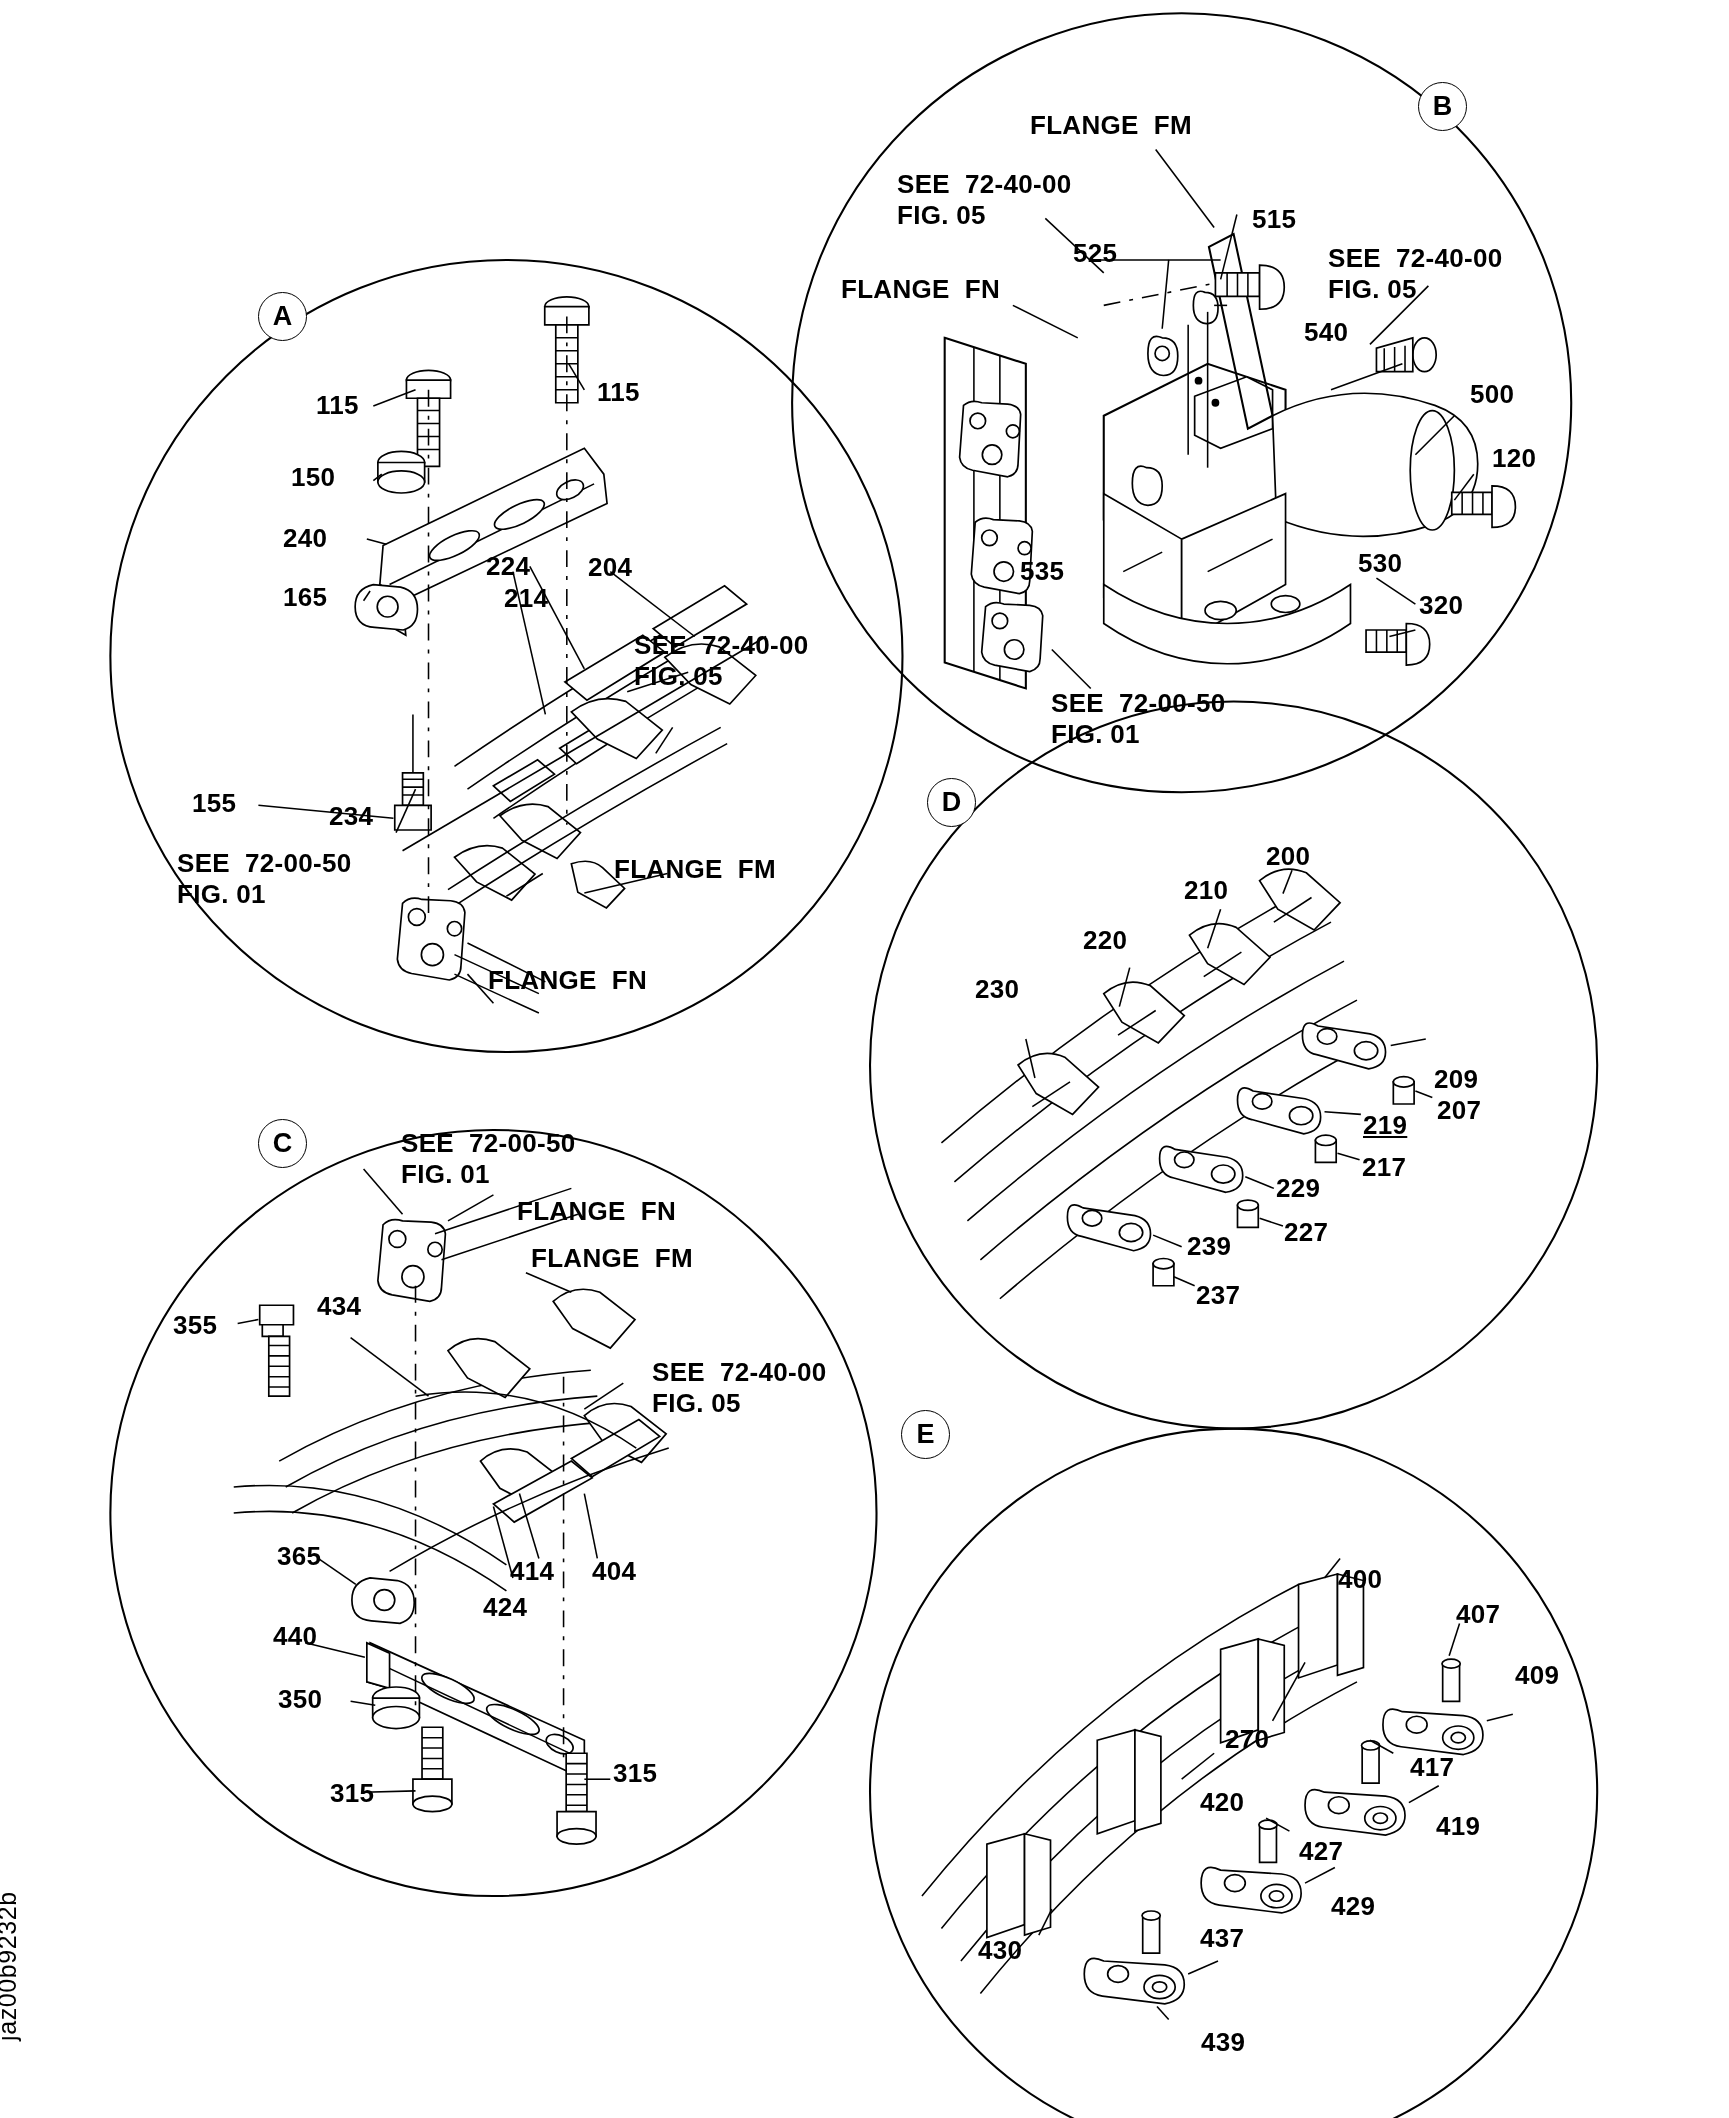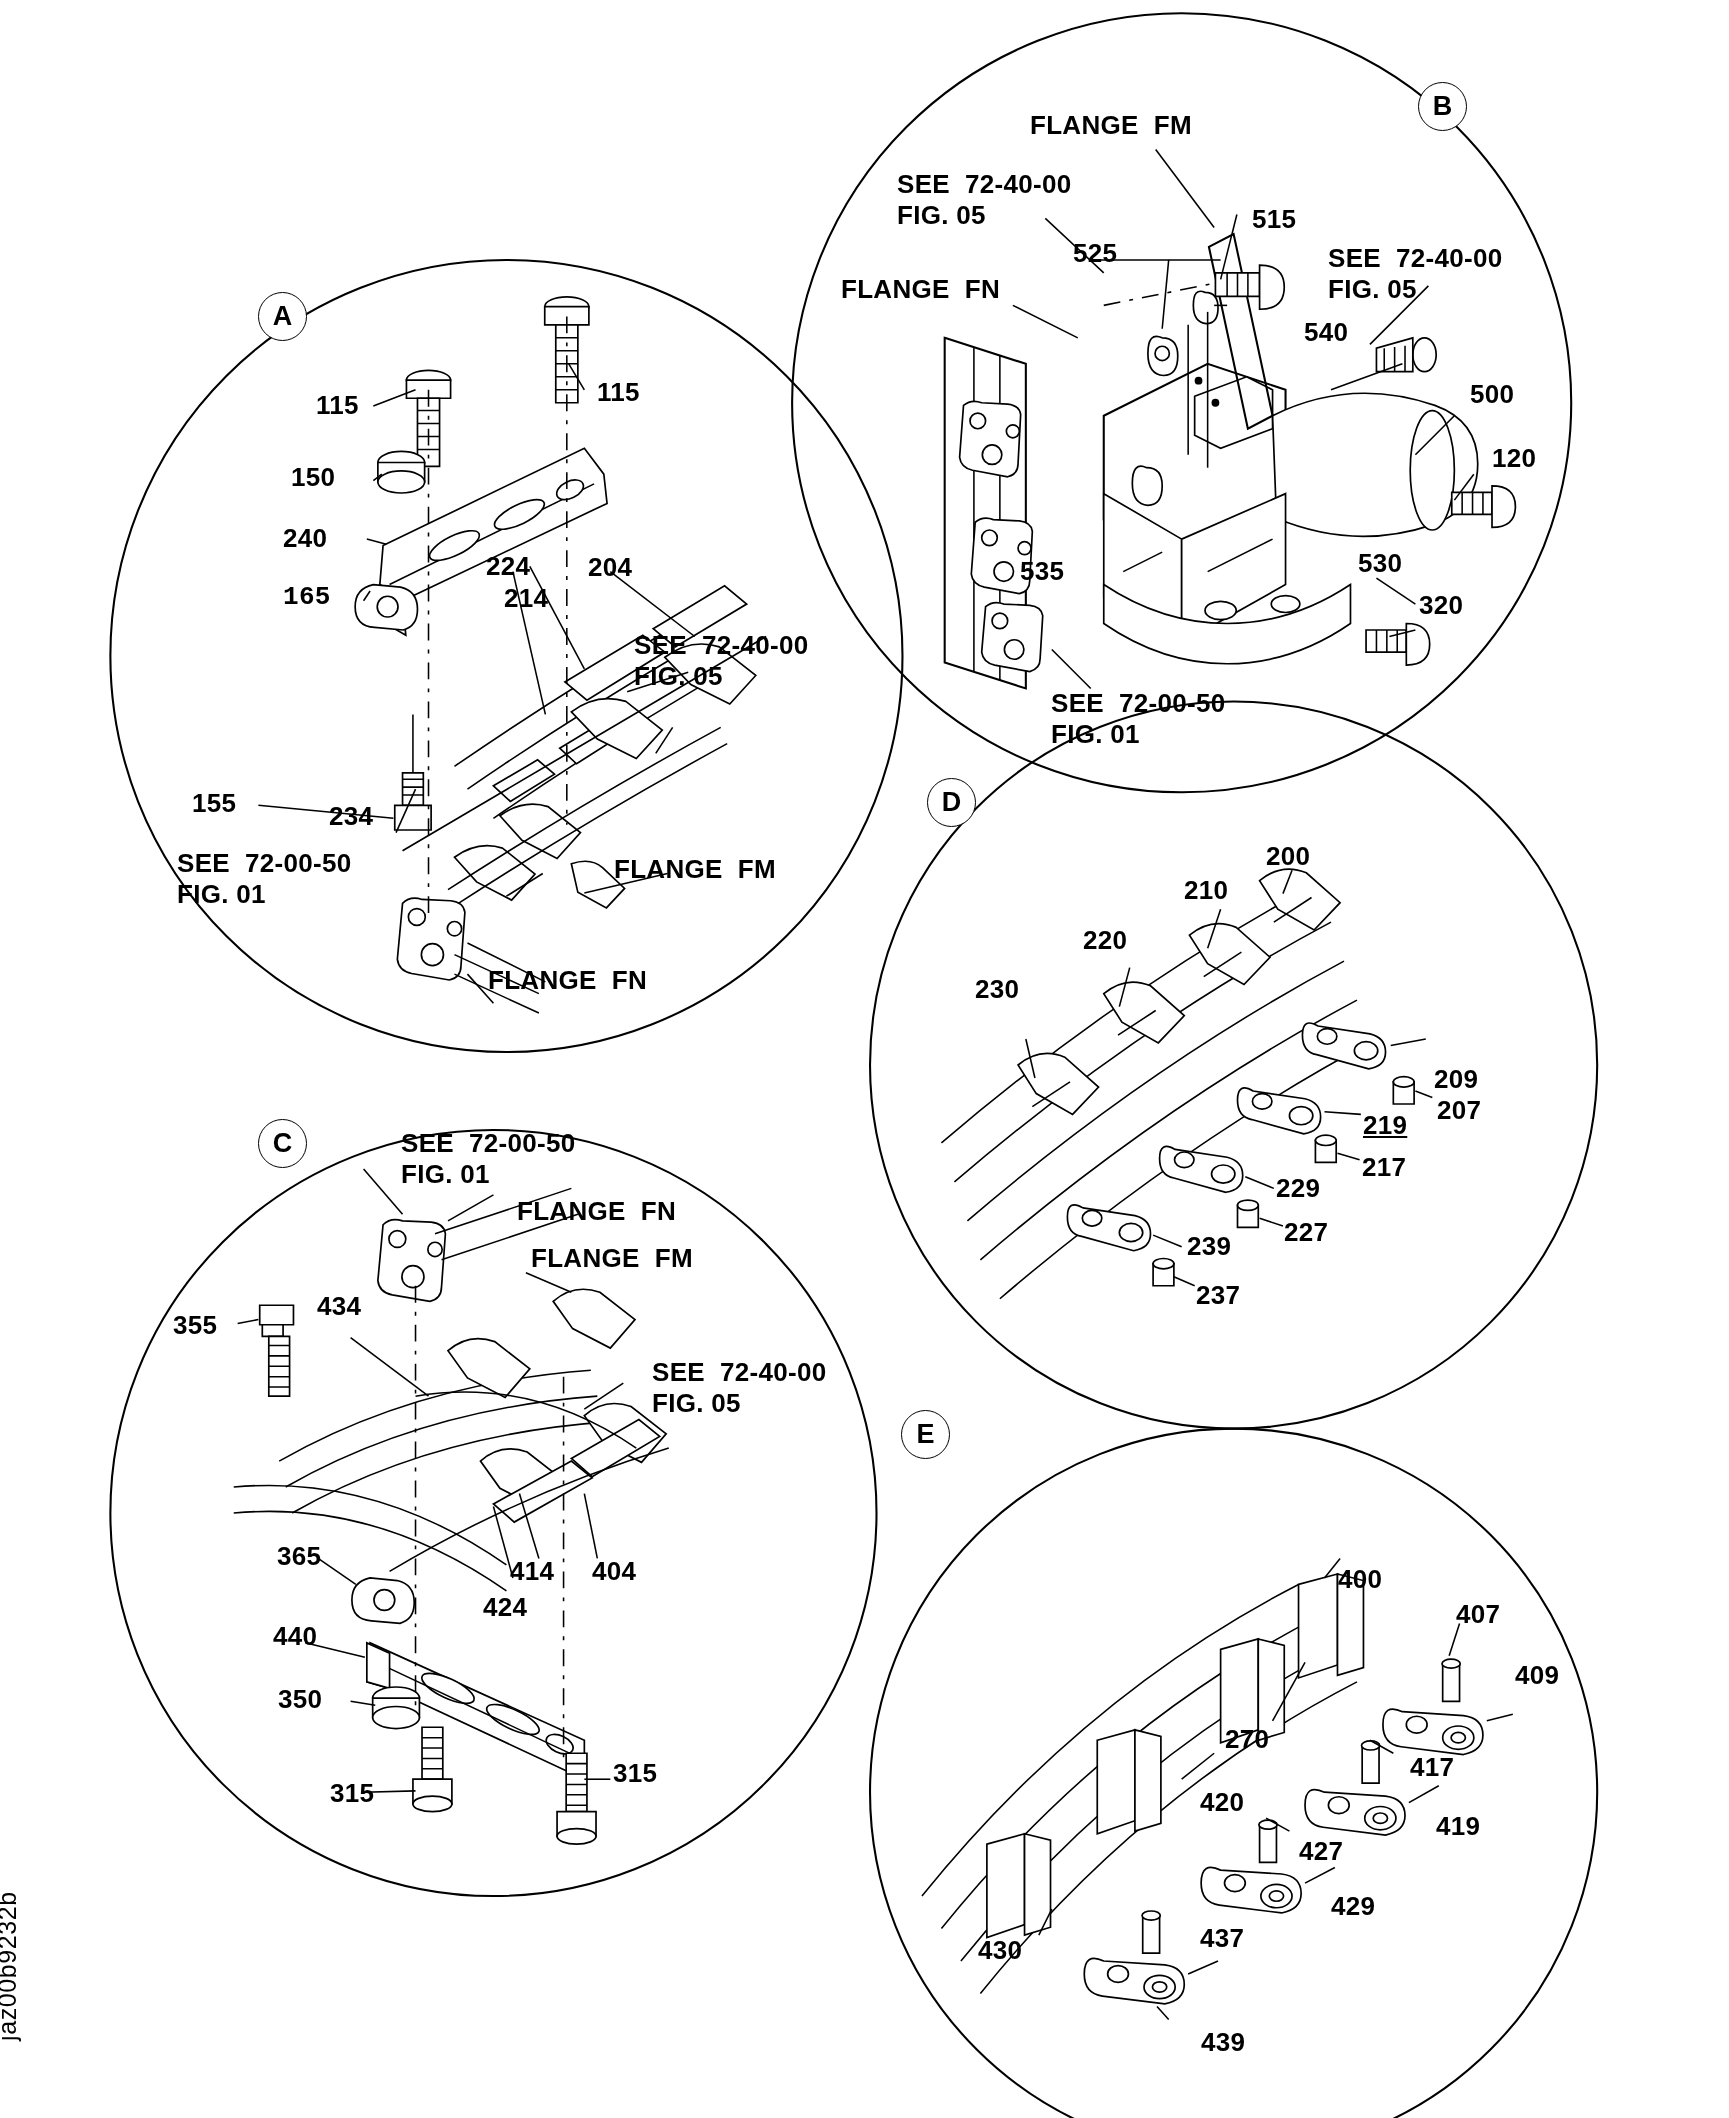--- a/index.html
+++ b/index.html
@@ -457,21 +457,21 @@
   <div class="bubble" style="left:258px; top:292px;">A</div>
   <div class="bubble" style="left:1418px; top:82px;">B</div>
   <div class="bubble" style="left:258px; top:1119px;">C</div>
   <div class="bubble" style="left:927px; top:778px;">D</div>
   <div class="bubble" style="left:901px; top:1410px;">E</div>
 
   <div class="lbl" style="left:316px; top:390px;">115</div>
   <div class="lbl" style="left:597px; top:377px;">115</div>
   <div class="lbl" style="left:291px; top:462px;">150</div>
   <div class="lbl" style="left:283px; top:523px;">240</div>
-  <div class="lbl" style="left:283px; top:582px;font-family:Liberation Mono, monospace;">165</div>
+  <div class="lbl" style="left:283px; top:582px;">165</div>
   <div class="lbl" style="left:486px; top:551px;">224</div>
   <div class="lbl" style="left:504px; top:583px;">214</div>
   <div class="lbl" style="left:588px; top:552px;">204</div>
   <div class="lbl" style="left:192px; top:788px;">155</div>
   <div class="lbl" style="left:329px; top:801px;">234</div>
   <div class="lbl" style="left:634px; top:630px;">SEE  72-40-00
 FIG. 05</div>
   <div class="lbl" style="left:177px; top:848px;">SEE  72-00-50
 FIG. 01</div>
   <div class="lbl" style="left:614px; top:854px;">FLANGE  FM</div>

